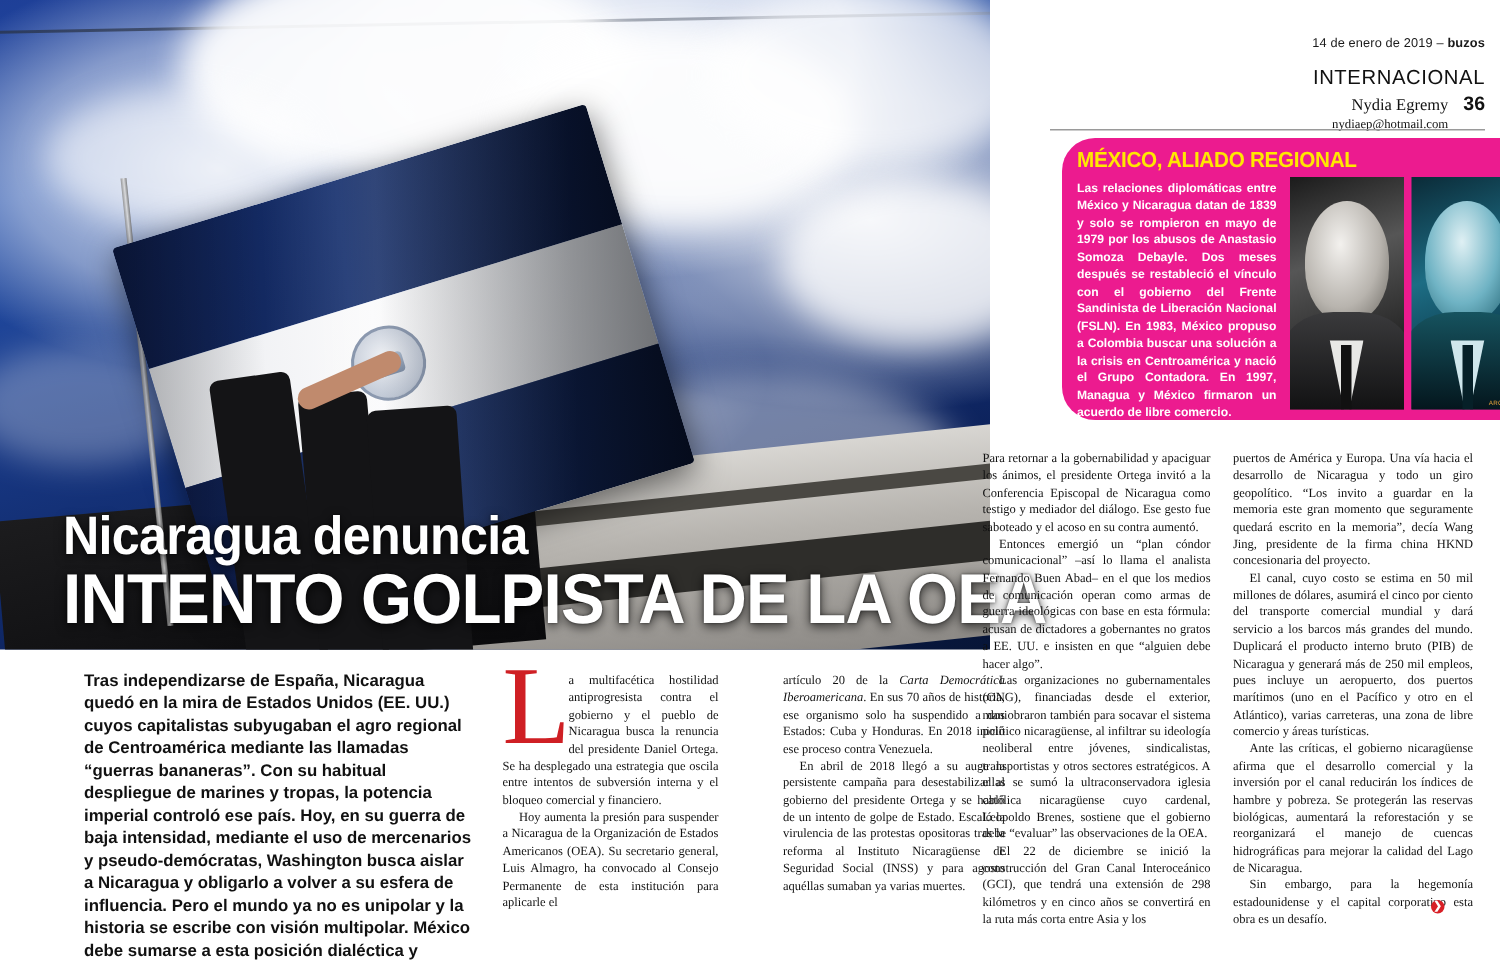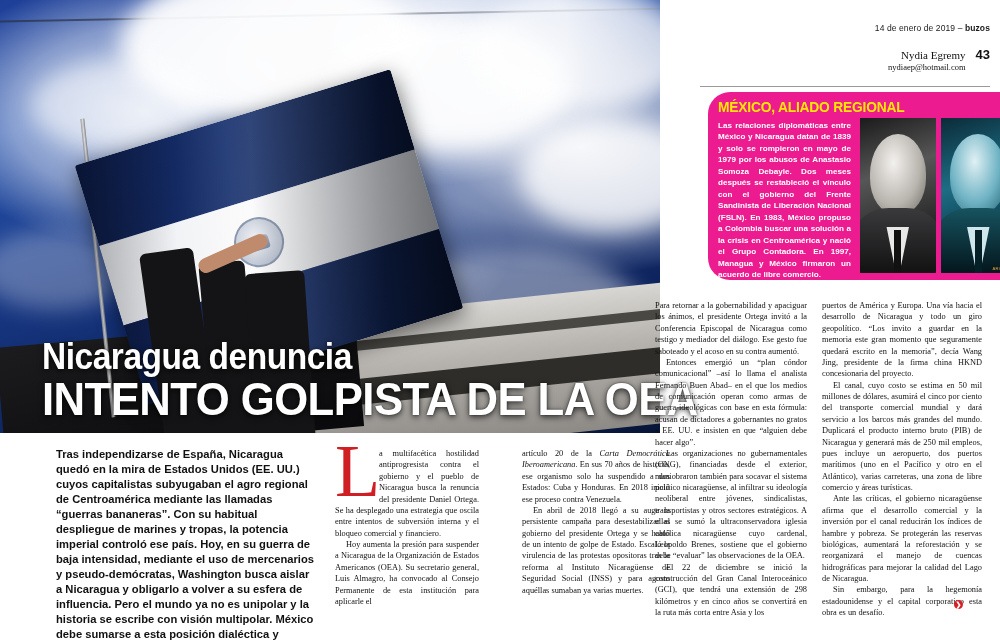--- a/index.html
+++ b/index.html
@@ -260,26 +260,27 @@
     <span class="hl-kicker">Nicaragua denuncia</span>
     <span class="hl-main">INTENTO GOLPISTA DE LA OEA</span>
   </div>
 
   <div class="masthead">
     <p class="mast-date">
       <span>14 de enero de 2019</span>
       <span>–</span>
       <b>buzos</b>
     </p>
+    <div class="mast-section">INTERNACIONAL</div>
     <div class="mast-byline-row">
       <div>
         <span class="mast-author">Nydia Egremy</span>
         <span class="mast-mail">nydiaep@hotmail.com</span>
       </div>
-      <div class="mast-folio">43</div>
+      <div class="mast-folio">36</div>
     </div>
   </div>
   <div class="mast-rule"></div>
 
   <div class="pinkbox">
     <div class="pink-title">MÉXICO, ALIADO REGIONAL</div>
     <div class="pink-body">Las relaciones diplomáticas entre México y Nicaragua datan de 1839 y solo se rompieron en mayo de 1979 por los abusos de Anastasio Somoza Debayle. Dos meses después se restableció el vínculo con el gobierno del Frente Sandinista de Liberación Nacional (FSLN). En 1983, México propuso a Colombia buscar una solución a la crisis en Centroamérica y nació el Grupo Contadora. En 1997, Managua y México firmaron un acuerdo de libre comercio.</div>
     <div class="pink-photos">
       <div class="ph ph-a">
         <div class="head"></div>

